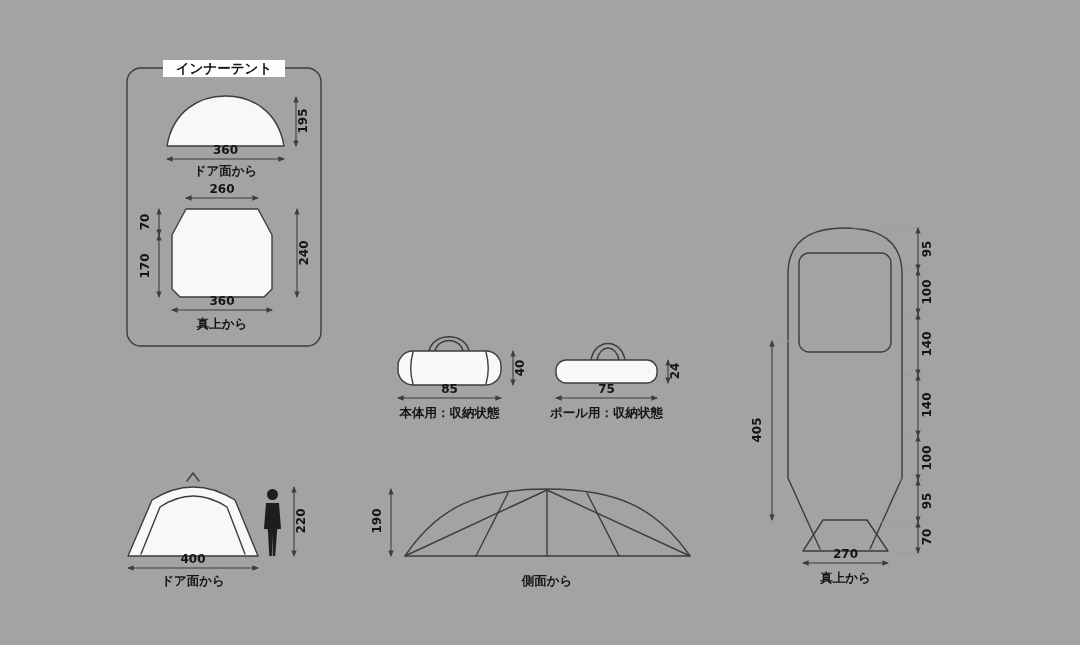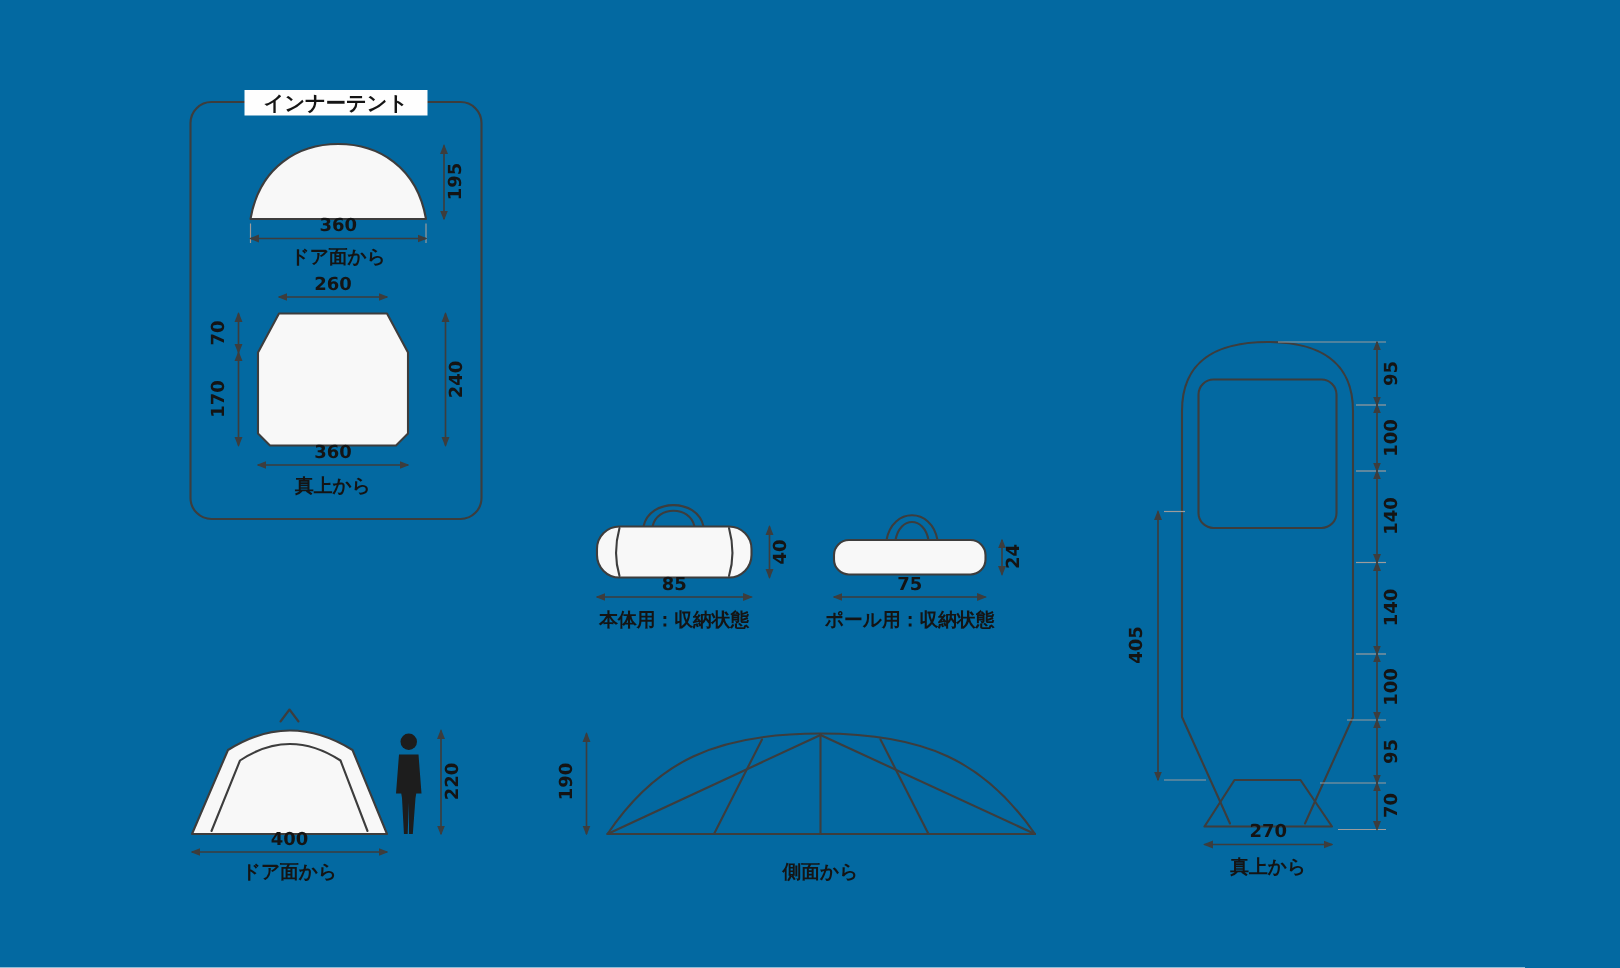--- a/index.html
+++ b/index.html
@@ -1,19 +1,19 @@
 <!DOCTYPE html>
 <html><head>
 <meta charset="utf-8">
 <style>
   html,body{margin:0;padding:0;background:#ffffff;}
   .stage{
     position:relative;
     width:1080px;height:645px;
-    background:#0369a1;
+    background:#a3a3a3;
     font-family:"DejaVu Sans","Liberation Sans",sans-serif;
     overflow:hidden;
   }
   svg{display:block}
   .ln{fill:none;stroke:#3d3d3d;stroke-width:1.4;stroke-linejoin:round;stroke-linecap:round;}
   .fillsoft{fill:#f8f8f8;}
   .dl{stroke:#3d3d3d;stroke-width:1.1;fill:none;}
   .ext{stroke:#9c9c9c;stroke-width:0.8;fill:none;}
   .num{font:700 12px "DejaVu Sans","Liberation Sans",sans-serif;fill:#141414;}
   .cap{font:700 12.5px "DejaVu Sans","Liberation Sans",sans-serif;fill:#141414;}

